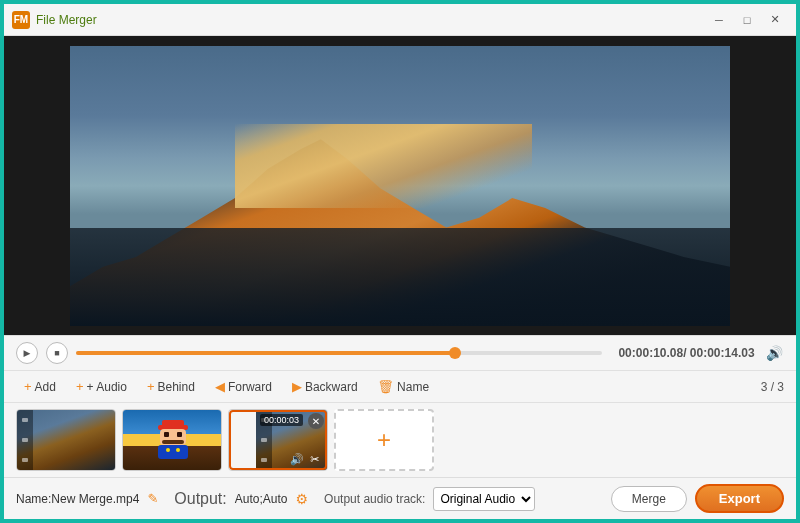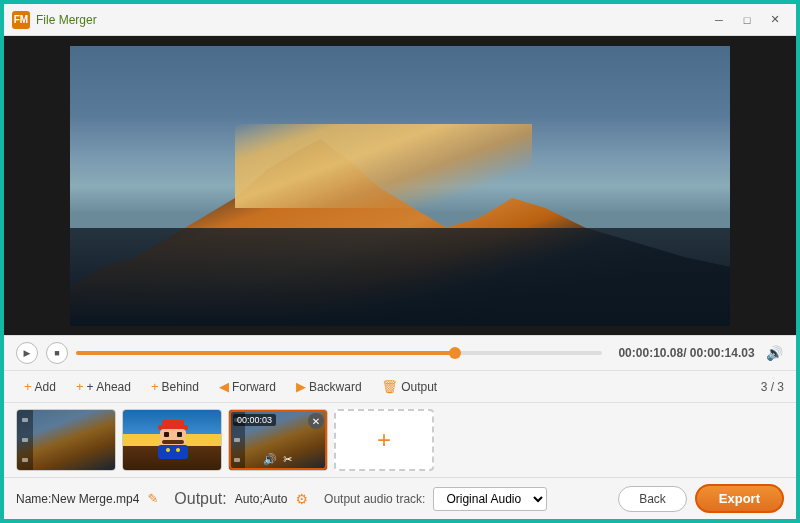--- a/index.html
+++ b/index.html
@@ -425,21 +425,21 @@
 
     .audio-label {
       font-size: 12px;
       color: #555;
       margin-left: 8px;
     }
 
     .audio-select {
       border: 1px solid #bbb;
       background: white;
-      padding: 3px 8px;
+      padding: 3px 2px;
       font-size: 12px;
       border-radius: 3px;
       cursor: pointer;
     }
 
     .back-btn {
       margin-left: auto;
       padding: 5px 20px;
       border: 1px solid #bbb;
       background: white;
@@ -517,37 +517,37 @@
     <span class="volume-icon">🔊</span>
   </div>
 
   <div class="toolbar">
     <button class="toolbar-btn">
       <span class="btn-icon">+</span>
       <span>Add</span>
     </button>
     <button class="toolbar-btn">
       <span class="btn-icon">+</span>
-      <span>+ Ahead</span>
+      <span>+ Audio</span>
     </button>
     <button class="toolbar-btn">
       <span class="btn-icon">+</span>
       <span> Behind</span>
     </button>
     <button class="toolbar-btn">
       <span class="btn-icon">◀</span>
       <span> Forward</span>
     </button>
     <button class="toolbar-btn">
       <span class="btn-icon">▶</span>
       <span> Backward</span>
     </button>
     <button class="toolbar-btn">
       <span class="btn-icon">🗑</span>
-      <span> Output</span>
+      <span> Name</span>
     </button>
     <span class="page-indicator">3 / 3</span>
   </div>
 
   <div class="clip-area">
 
     <div class="clip-item">
       <div class="clip-1" style="width:100%;height:100%;position:relative;">
         <div class="clip-film">
           <div class="clip-film-hole"></div>
@@ -573,21 +573,21 @@
 
           <rect x="16" y="30" width="30" height="14" rx="3" fill="#1040c0"></rect>
 
           <circle cx="26" cy="35" r="2" fill="#f8d800"></circle>
           <circle cx="36" cy="35" r="2" fill="#f8d800"></circle>
         </svg>
       </div>
     </div>
 
     <div class="clip-item" style="position:relative;">
-      <div class="clip-3" style="width:100%;height:100%;position:relative;">
+      <div class="clip-3" style="width:100%;height:100%;position:relative;margin-left:27px;">
         <div class="clip-film">
           <div class="clip-film-hole"></div>
           <div class="clip-film-hole"></div>
           <div class="clip-film-hole"></div>
         </div>
         <div class="clip-badge">00:00:03</div>
         <div class="clip-icons">
           <span>🔊</span>
           <span>✂</span>
         </div>
@@ -612,17 +612,17 @@
     <span class="output-gear">⚙</span>
 
     <span class="audio-label">Output audio track:</span>
     <select class="audio-select">
       <option>Original Audio</option>
       <option>No Audio</option>
       <option>Mute</option>
     </select>
     <span></span>
 
-    <button class="back-btn">Back</button>
+    <button class="back-btn">Merge</button>
     <button class="export-btn">Export</button>
   </div>
 
 </div>
 
 </body></html>

